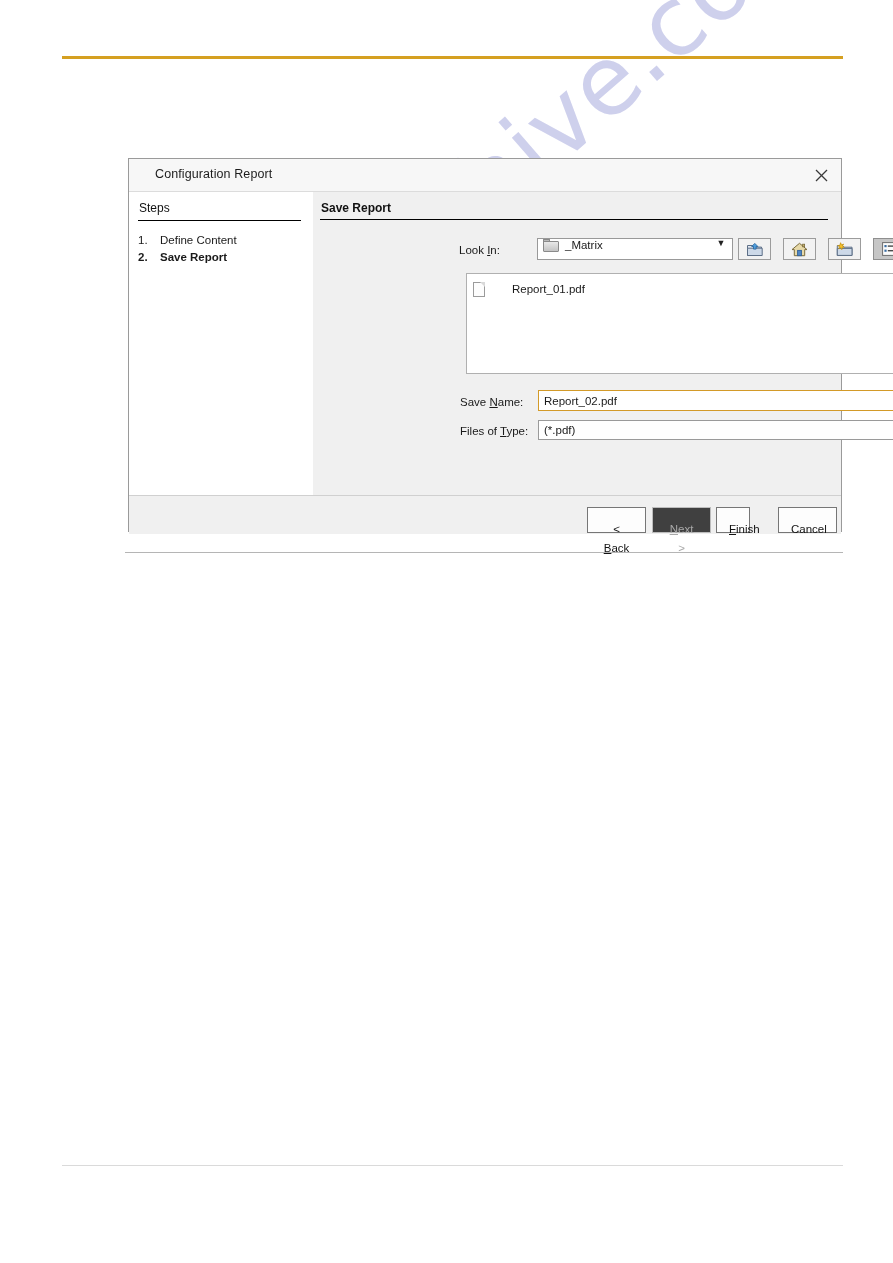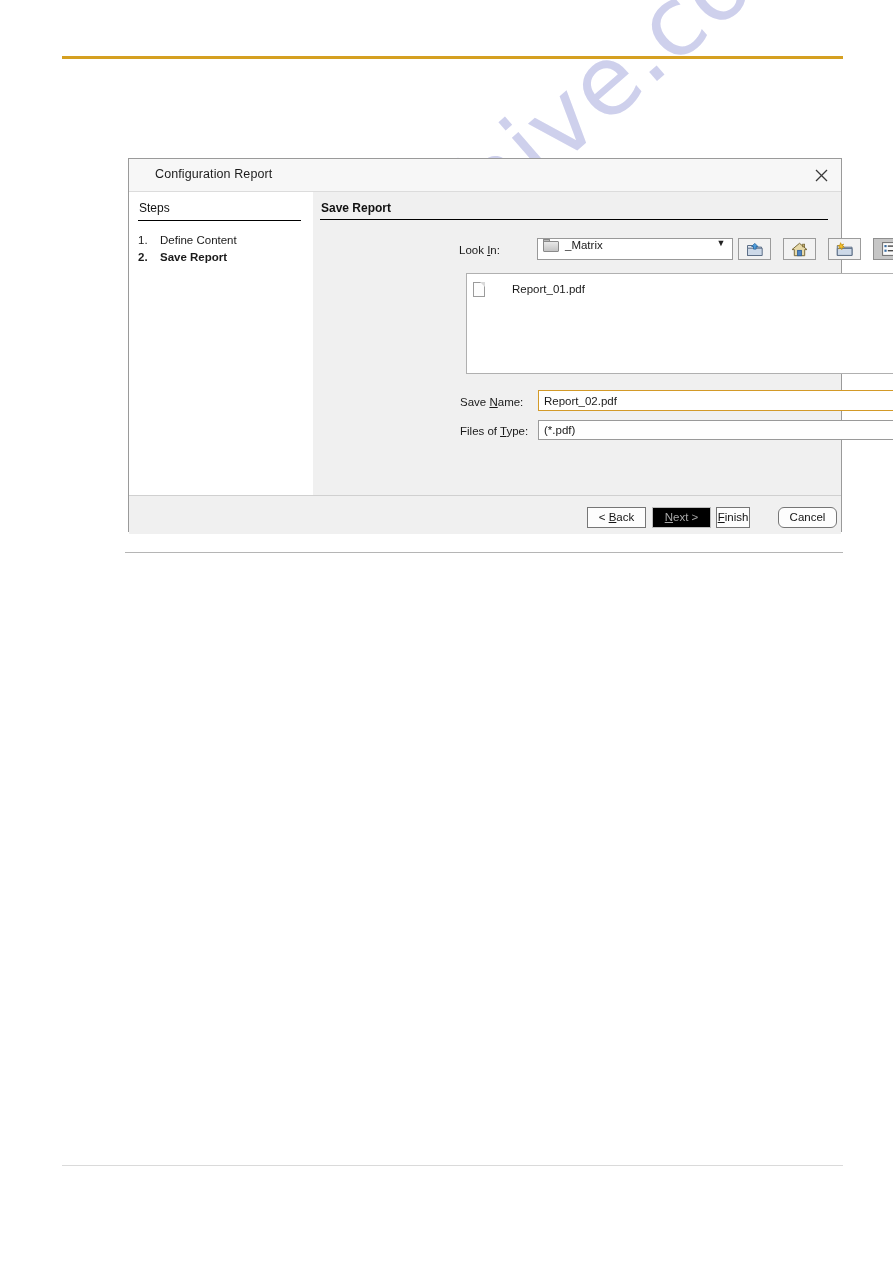--- a/index.html
+++ b/index.html
@@ -356,32 +356,32 @@
     height: 21px;
     background: #fdfdfd;
     border: 1px solid #767676;
     box-sizing: border-box;
     font-family: "Liberation Sans", sans-serif;
     font-size: 11.5px;
     color: #131313;
     line-height: 19px;
     text-align: center;
     cursor: pointer;
-    padding: 0;
+    padding: 12px;
   }
   .btn.disabled {
-    background: #000000;
+    background: #404040;
     border-color: #bdbdbd;
     color: #a8a8a8;
     cursor: default;
   }
   #btn-back   { left: 458px; width: 59px; }
   #btn-next   { left: 523px; width: 59px; }
   #btn-finish { left: 587px; width: 34px; }
-  #btn-cancel { left: 649px; width: 59px; border-radius: 6px; }
+  #btn-cancel { left: 649px; width: 59px; }
 
   .mn { text-decoration: underline; }
 </style>
 </head>
 <body>
 
 <div class="page-rule-top"></div>
 <div class="page-rule-mid"></div>
 <div class="page-rule-bottom"></div>
 

